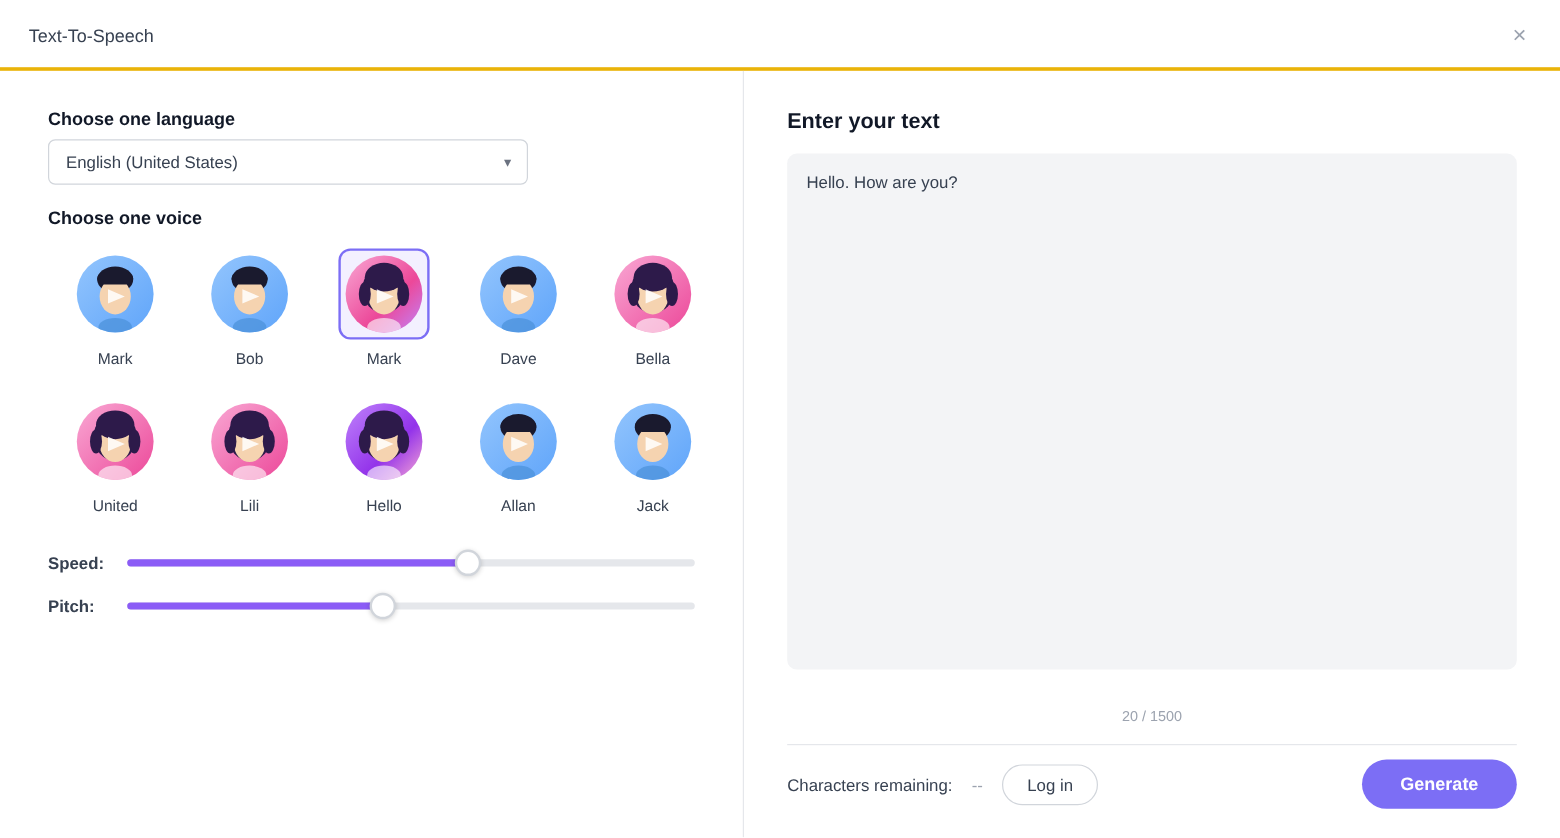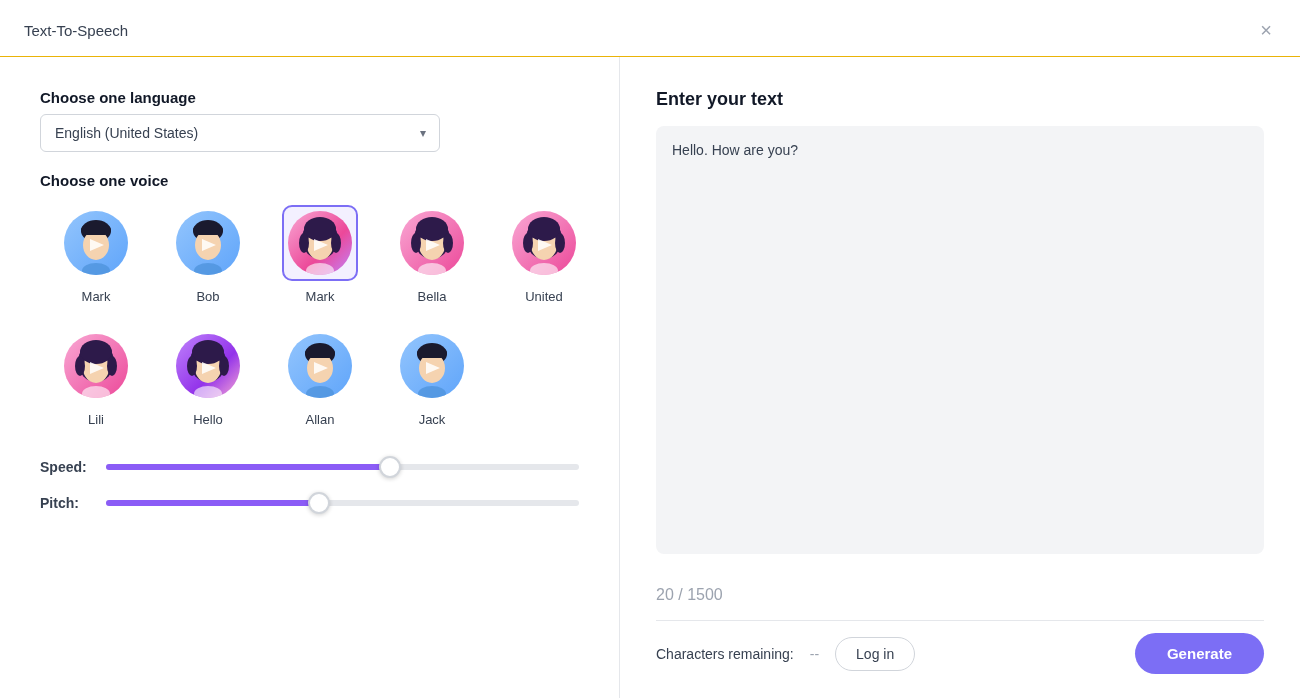--- a/index.html
+++ b/index.html
@@ -18,21 +18,21 @@
       background: #fff;
       display: flex;
       flex-direction: column;
     }
 
     .dialog-header {
       display: flex;
       align-items: center;
       justify-content: space-between;
       padding: 18px 24px 14px 24px;
-      border-bottom: 1px solid #eab308;
+      border-bottom: 3px solid #eab308;
     }
 
     .dialog-title {
       font-size: 15px;
       color: #374151;
       font-weight: 400;
     }
 
     .close-btn {
       background: none;
@@ -229,22 +229,22 @@
       border-radius: 8px;
       padding: 16px;
       font-size: 14px;
       color: #374151;
       resize: none;
       outline: none;
       font-family: inherit;
     }
 
     .text-counter {
-      text-align: left;
-      font-size: 16px;
+      text-align: center;
+      font-size: 12px;
       color: #9ca3af;
       margin-top: 16px;
     }
 
     .bottom-bar {
       display: flex;
       align-items: center;
       gap: 16px;
       padding-top: 12px;
       border-top: 1px solid #e5e7eb;
@@ -365,20 +365,39 @@
           <ellipse cx="16" cy="32" rx="5" ry="10" fill="#2d1a4a"></ellipse>
           <ellipse cx="48" cy="32" rx="5" ry="10" fill="#2d1a4a"></ellipse>
 
           <ellipse cx="32" cy="60" rx="14" ry="8" fill="#fff" opacity="0.6"></ellipse>
 
           <polygon points="26,28 26,40 40,34" fill="rgba(255,255,255,0.85)"></polygon>
         </svg>
                 </div>
               </div>
               <span class="voice-name">Mark</span>
+            </div>
+            <div class="voice-item">
+              <div class="voice-avatar-wrapper">
+                <div class="voice-avatar avatar-dave">
+        <svg viewBox="0 0 64 64" xmlns="http://www.w3.org/2000/svg" style="width:100%;height:100%">
+
+          <ellipse cx="32" cy="20" rx="15" ry="11" fill="#1a1a2e"></ellipse>
+
+          <ellipse cx="32" cy="34" rx="13" ry="15" fill="#f5d3b0"></ellipse>
+
+          <rect x="17" y="14" width="30" height="10" rx="6" fill="#1a1a2e"></rect>
+
+          <ellipse cx="32" cy="60" rx="14" ry="8" fill="#4a90d9" opacity="0.7"></ellipse>
+
+          <polygon points="26,28 26,40 40,34" fill="rgba(255,255,255,0.85)"></polygon>
+        </svg>
+                </div>
+              </div>
+              <span class="voice-name">Dave</span>
             </div>
             <div class="voice-item">
               <div class="voice-avatar-wrapper">
                 <div class="voice-avatar avatar-bella">
         <svg viewBox="0 0 64 64" xmlns="http://www.w3.org/2000/svg" style="width:100%;height:100%">
 
           <ellipse cx="32" cy="28" rx="18" ry="20" fill="#2d1a4a"></ellipse>
 
           <ellipse cx="32" cy="34" rx="13" ry="15" fill="#f5d3b0"></ellipse>
 

